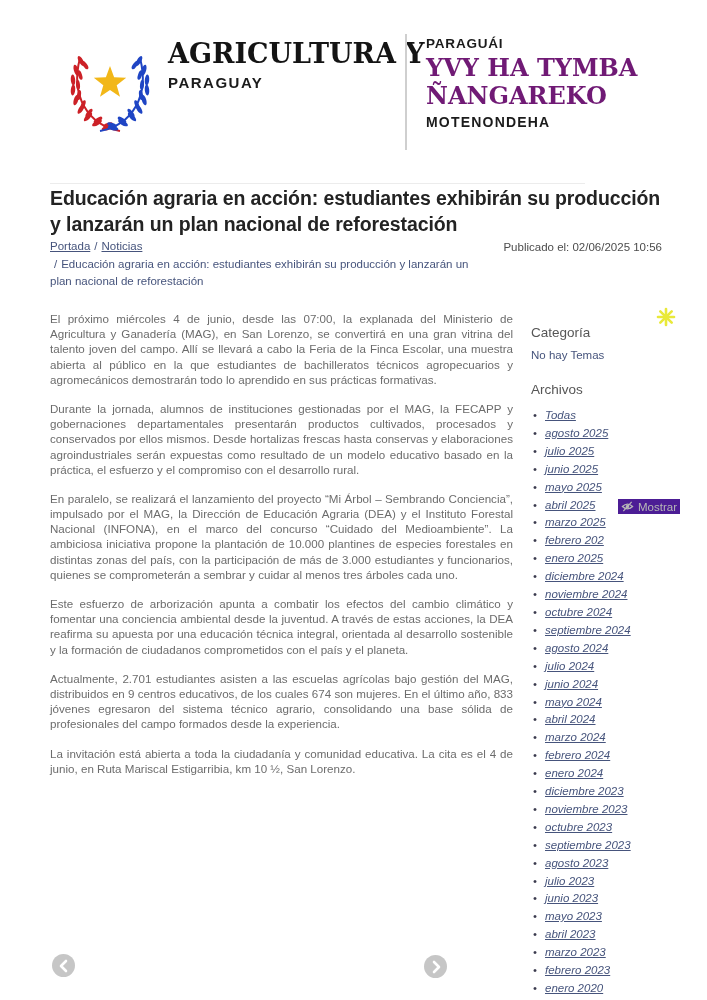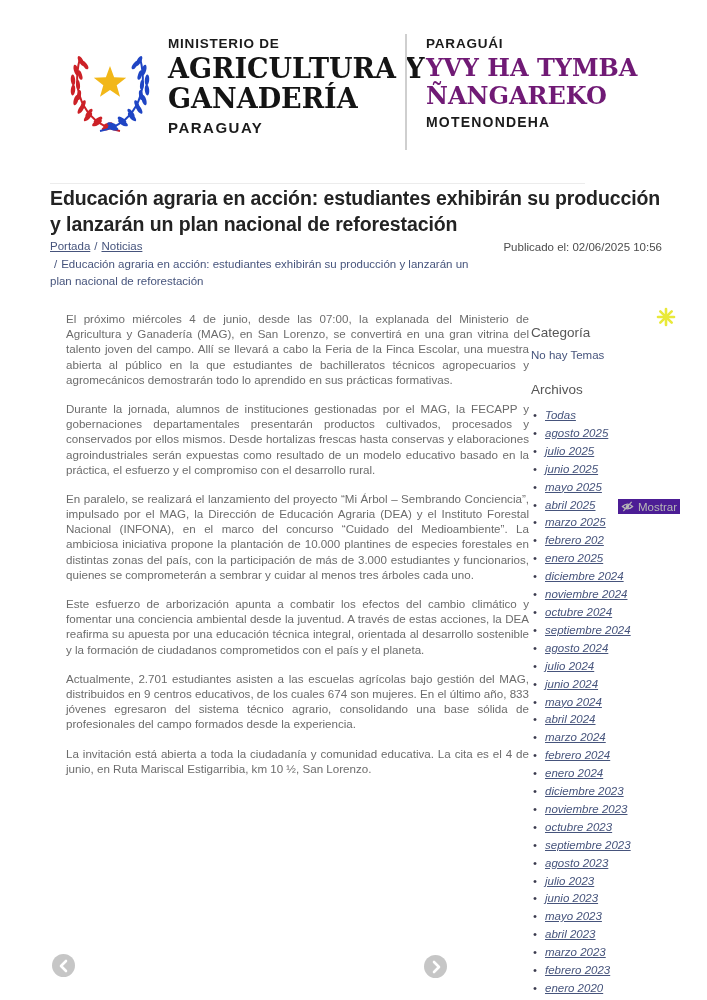--- a/index.html
+++ b/index.html
@@ -26,21 +26,21 @@
   .page-title{position:absolute;top:186px;left:50px;width:622px;margin:0;
     font-size:19.5px;font-weight:700;line-height:1.33;color:#232323;letter-spacing:-.1px;}
   .meta{position:absolute;top:240px;left:50px;width:612px;font-size:11.5px;color:#46547c;}
   .crumb-top a{color:#46547c;text-decoration:underline;cursor:pointer;}
   .crumb-sep{color:#46547c;padding:0 4px;}
   .published{position:absolute;right:0;top:1px;color:#4c4c4c;font-size:11.5px;}
   .crumb-current{width:438px;margin-top:4px;line-height:1.5;color:#46547c;}
   .crumb-current .lead-sep{padding:0 4px 0 4px;}
   
   .columns{position:absolute;top:311px;left:50px;width:617px;}
-  .article-body{position:absolute;left:16px;top:0;width:463px;
+  .article-body{position:absolute;left:0;top:0;width:463px;
     font-size:11.6px;line-height:1.31;color:#6c6c6c;text-align:justify;}
   .article-body p{margin:0 0 14px 0;}
   .sidebar{position:absolute;left:481px;top:0;width:136px;}
   .side-heading{font-size:13.5px;font-weight:400;color:#565656;margin:0;}
   .cat-heading{margin-top:14px;}
   .cat-empty{font-size:11.5px;color:#46547c;margin-top:9px;}
   .arch-heading{margin-top:21px;}
   .archives{list-style:none;margin:11px 0 0 0;padding:0 0 0 14px;}
   .archives li{position:relative;margin:0 0 3.2px 0;font-size:11.5px;line-height:1.28;color:#3a3a4d;font-style:italic;}
   .archives li::before{content:"•";position:absolute;left:-12px;top:0;color:#3a3a4d;font-size:11px;}
@@ -99,24 +99,22 @@
         <ellipse cx="81" cy="67" rx="5" ry="2" transform="rotate(-98 81 67)"></ellipse>
         <ellipse cx="77" cy="77" rx="5" ry="2" transform="rotate(-112 77 77)"></ellipse>
         <ellipse cx="71" cy="85" rx="5" ry="2" transform="rotate(-128 71 85)"></ellipse>
         <ellipse cx="62" cy="92" rx="5" ry="2" transform="rotate(-145 62 92)"></ellipse>
         <ellipse cx="52" cy="97" rx="5" ry="2" transform="rotate(-160 52 97)"></ellipse>
       </g>
 
       <polygon fill="#f2b718" points="50,38 54.1,49.3 66.2,49.7 56.7,57.2 60,68.8 50,62 40,68.8 43.3,57.2 33.8,49.7 45.9,49.3"></polygon>
     </svg>
     <div class="logo-text">
-      <div class="lt-top">MINISTERIO DE</div>
       <div class="lt-main">
         <div>AGRICULTURA Y</div>
-        <div>GANADERÍA</div>
       </div>
       <div class="lt-bottom">PARAGUAY</div>
     </div>
   </div>
   <div class="header-divider"></div>
   <div class="guarani-block">
     <div class="gb-top">PARAGUÁI</div>
     <div class="gb-main">
       <div>YVY HA TYMBA</div>
       <div>ÑANGAREKO</div>

